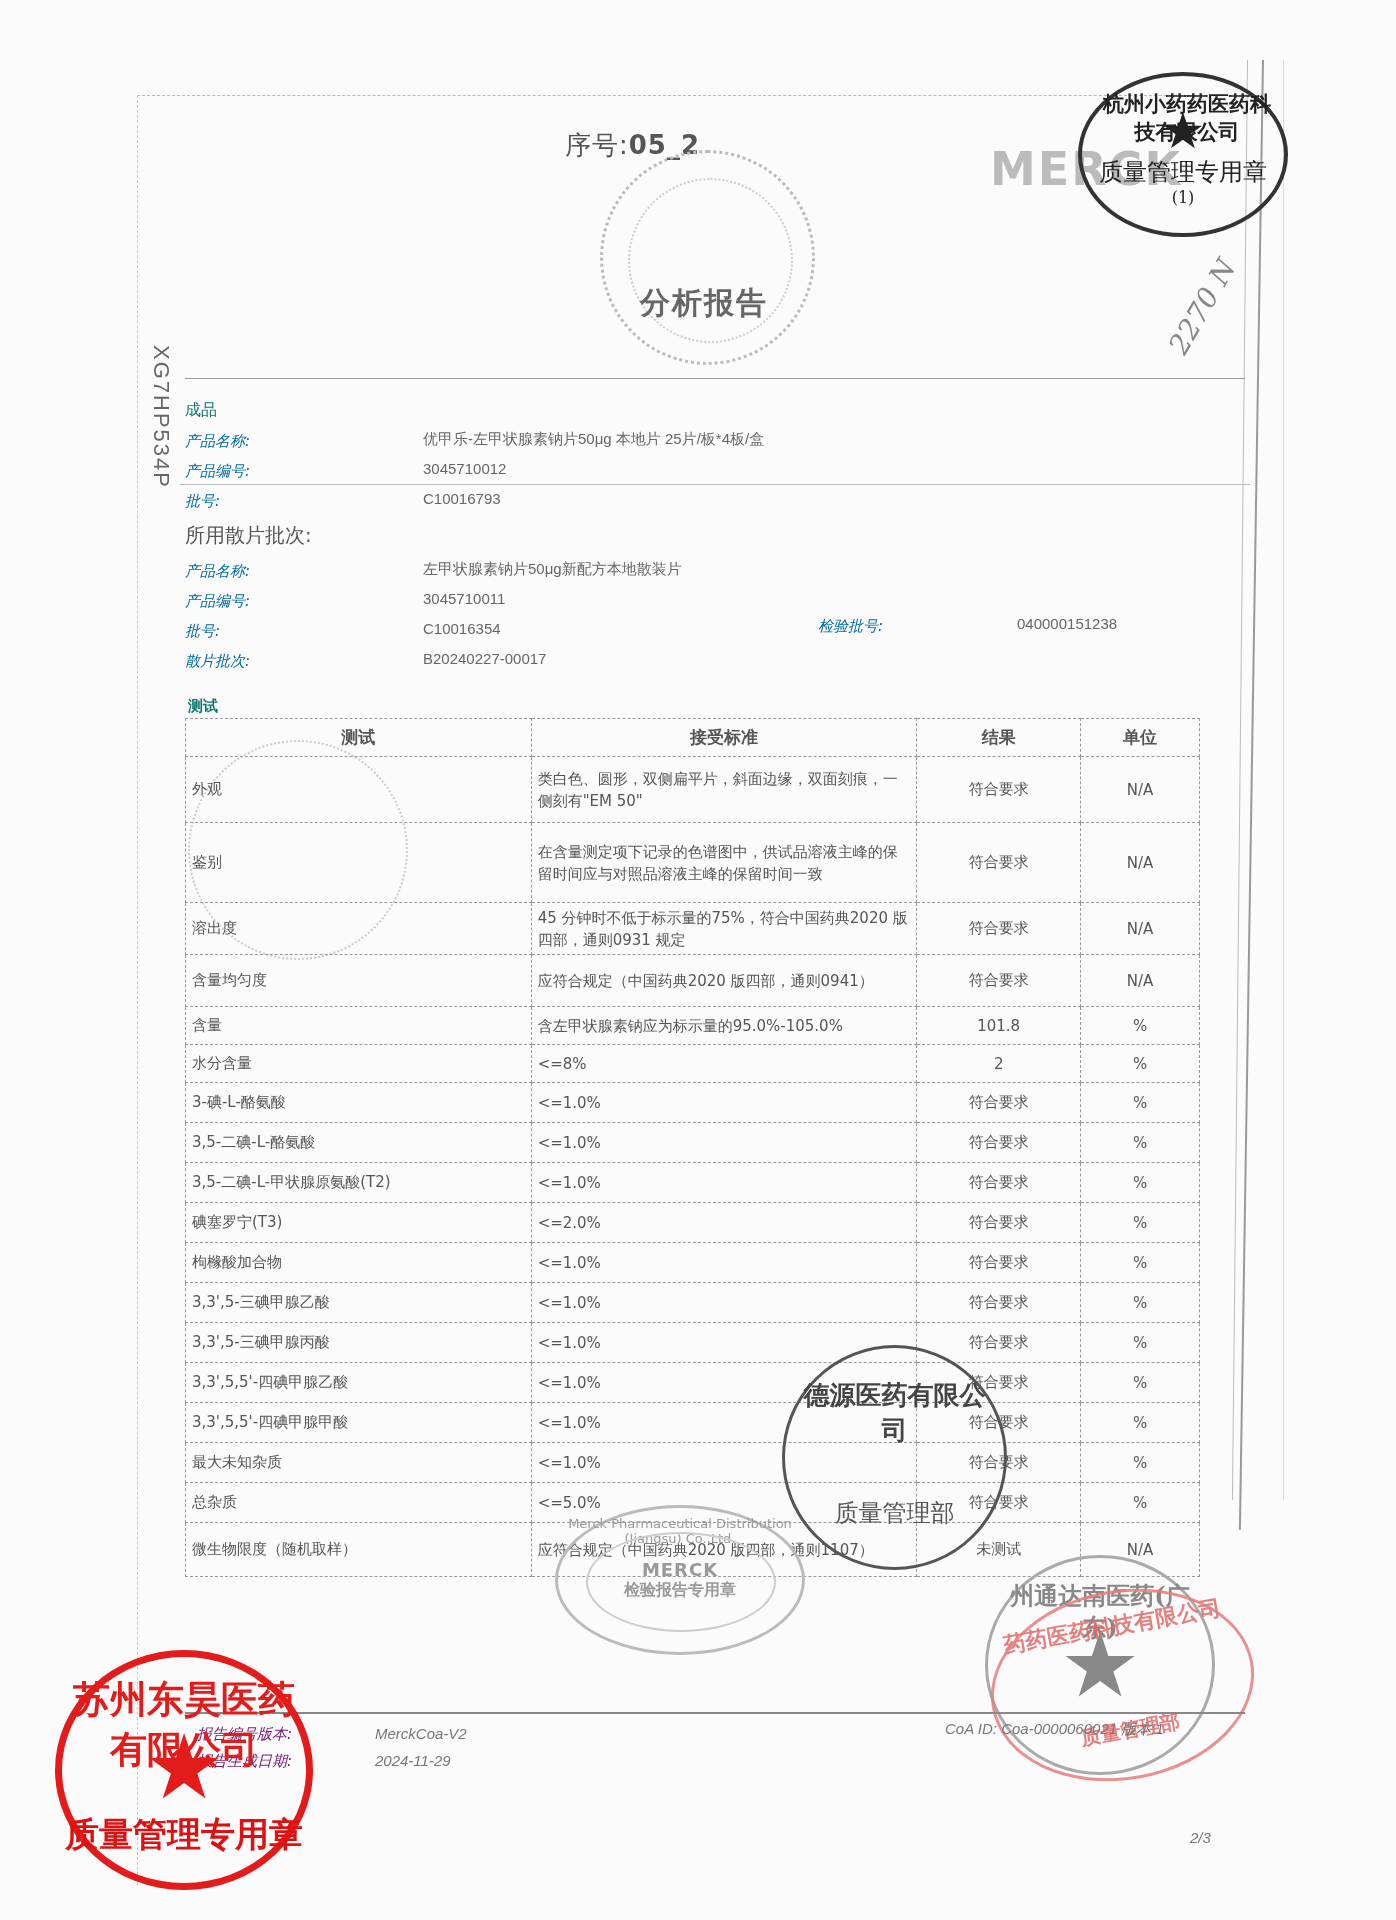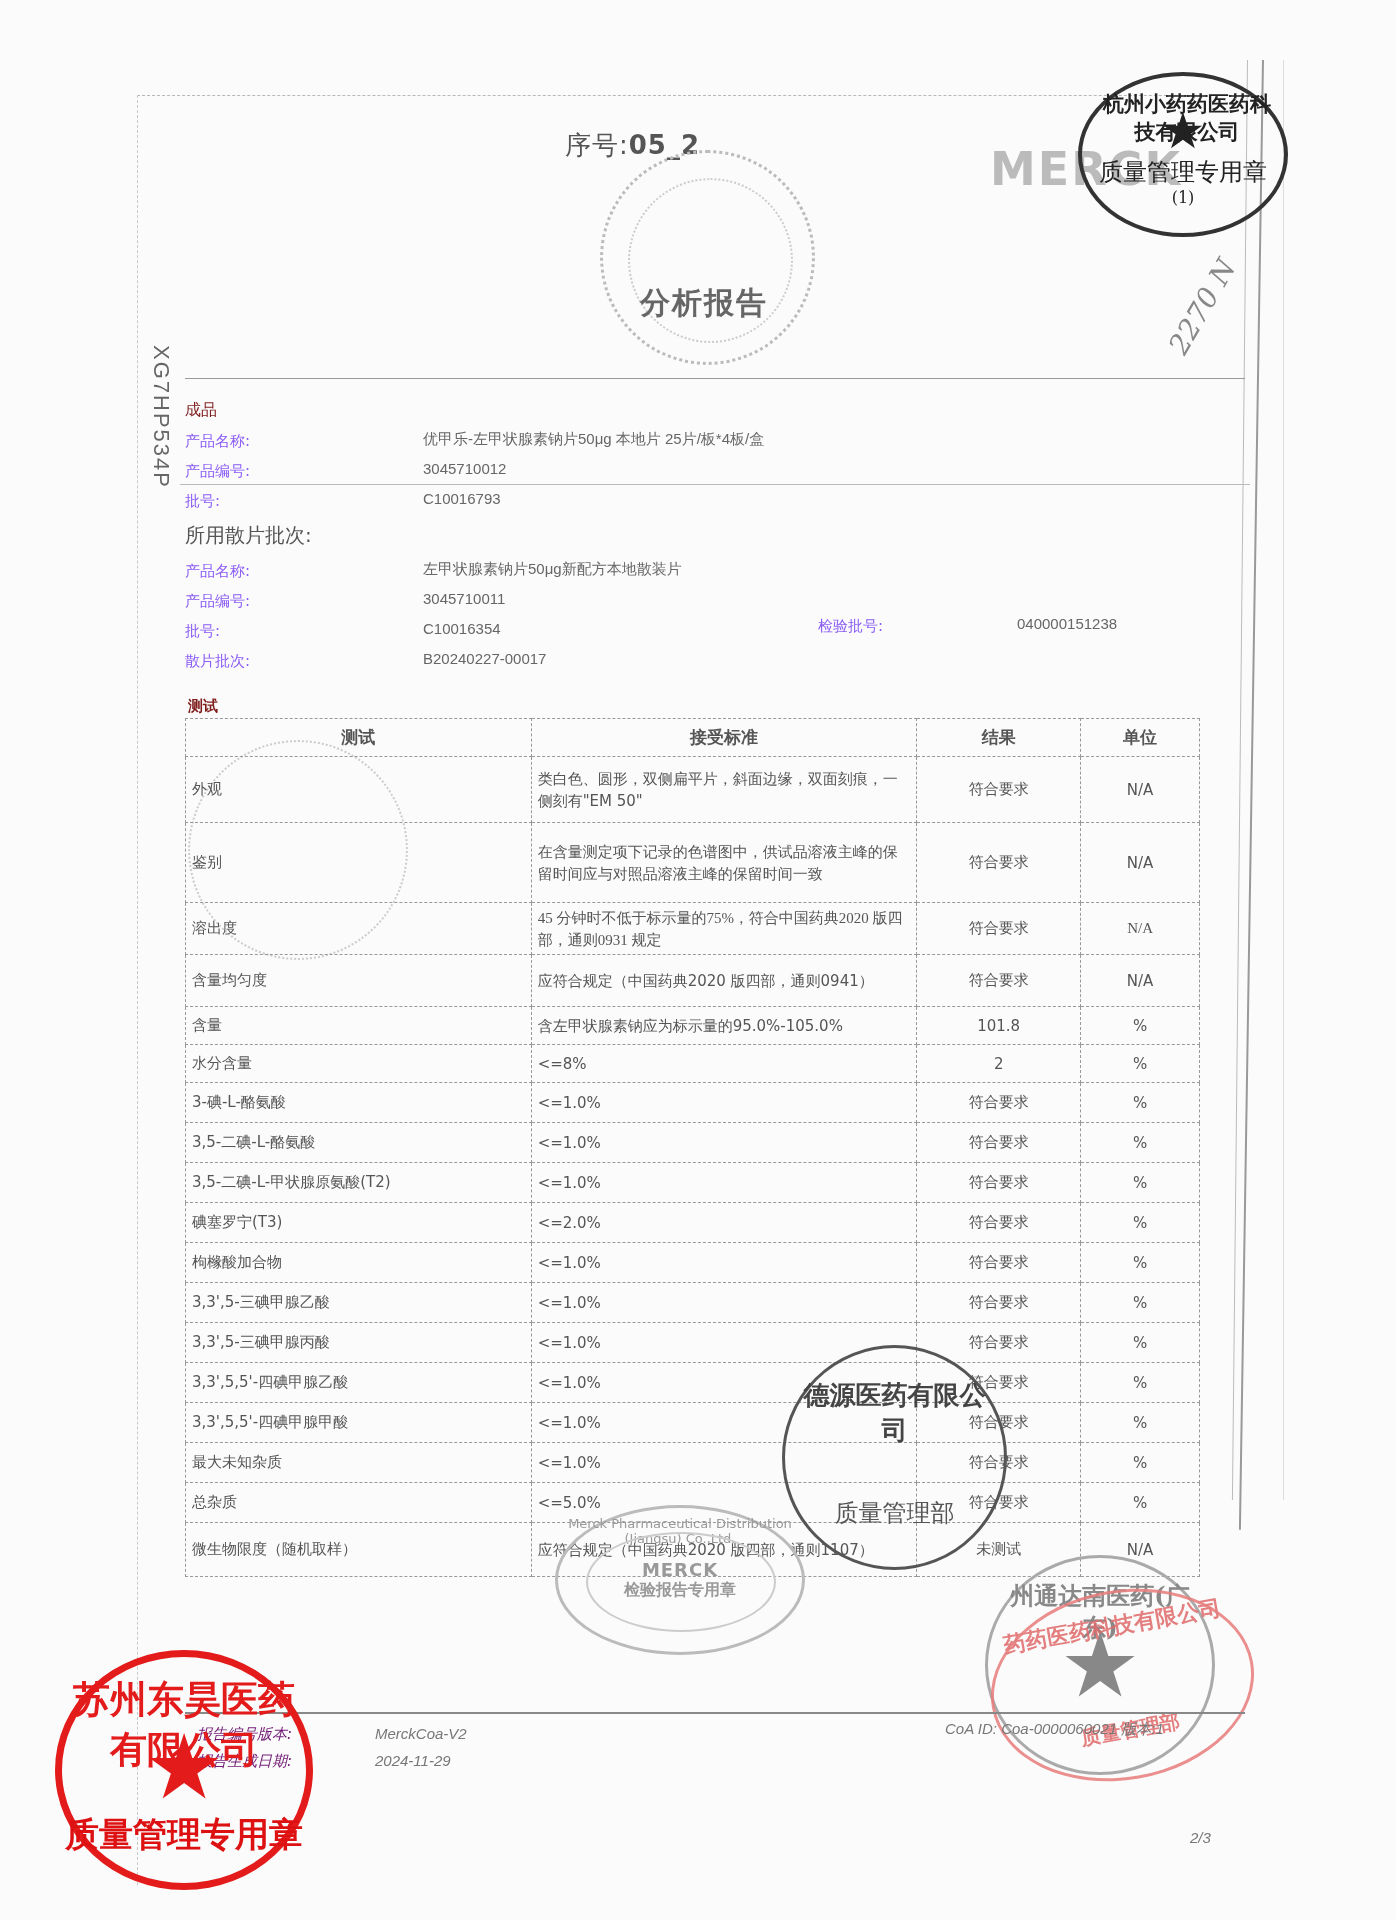--- a/index.html
+++ b/index.html
@@ -18,23 +18,23 @@
   .merck-logo { position: absolute; left: 990px; top: 142px; font-size: 46px; font-weight: 900; color: #bbb; letter-spacing: 2px; font-family: "DejaVu Sans", sans-serif; }
 
   .report-title { position: absolute; left: 640px; top: 283px; font-size: 30px; font-weight: bold; color: #666; letter-spacing: 2px; }
 
   .side-code { position: absolute; left: 148px; top: 345px; font-size: 22px; color: #666; writing-mode: vertical-rl; letter-spacing: 2px; font-family: "Liberation Sans", sans-serif; }
 
   .handwriting { position: absolute; left: 1150px; top: 290px; font-size: 28px; color: #888; font-family: "DejaVu Serif", serif; font-style: italic; transform: rotate(-60deg); }
 
   .hline { position: absolute; height: 1px; background: #aaa; }
 
-  .info-label { position: absolute; font-size: 15px; color: #8b5cf6; }
+  .info-label { position: absolute; font-size: 15px; color: #0369a1; font-style: italic; }
   .info-value { position: absolute; font-size: 15px; color: #666; font-family: "Liberation Sans", sans-serif; }
-  .section-head { position: absolute; font-size: 16px; color: #7f1d1d; }
+  .section-head { position: absolute; font-size: 16px; color: #0f766e; }
   .section-big { position: absolute; font-size: 20px; color: #555; }
 
   table.results { position: absolute; left: 185px; top: 718px; width: 1015px; border-collapse: collapse; font-size: 15px; color: #555; }
   table.results th, table.results td { border: 1px dashed #999; padding: 2px 6px; vertical-align: middle; }
   table.results th { font-weight: bold; font-size: 17px; height: 38px; text-align: center; }
   table.results td.c-test { width: 346px; padding-left: 6px; }
   table.results td.c-std { width: 386px; line-height: 22px; }
   table.results td.c-res { width: 164px; text-align: center; }
   table.results td.c-unit { width: 119px; text-align: center; }
 
@@ -153,21 +153,21 @@
       <td class="c-std">类白色、圆形，双侧扁平片，斜面边缘，双面刻痕，一侧刻有"EM 50"</td>
       <td class="c-res">符合要求</td>
       <td class="c-unit">N/A</td>
     </tr>
     <tr style="height:80px;">
       <td class="c-test">鉴别</td>
       <td class="c-std">在含量测定项下记录的色谱图中，供试品溶液主峰的保留时间应与对照品溶液主峰的保留时间一致</td>
       <td class="c-res">符合要求</td>
       <td class="c-unit">N/A</td>
     </tr>
-    <tr style="height:52px;font-family:Liberation Serif, serif;">
+    <tr style="height:52px;">
       <td class="c-test">溶出度</td>
       <td class="c-std">45 分钟时不低于标示量的75%，符合中国药典2020 版四部，通则0931 规定</td>
       <td class="c-res">符合要求</td>
       <td class="c-unit">N/A</td>
     </tr>
     <tr style="height:52px;">
       <td class="c-test">含量均匀度</td>
       <td class="c-std">应符合规定（中国药典2020 版四部，通则0941）</td>
       <td class="c-res">符合要求</td>
       <td class="c-unit">N/A</td>

